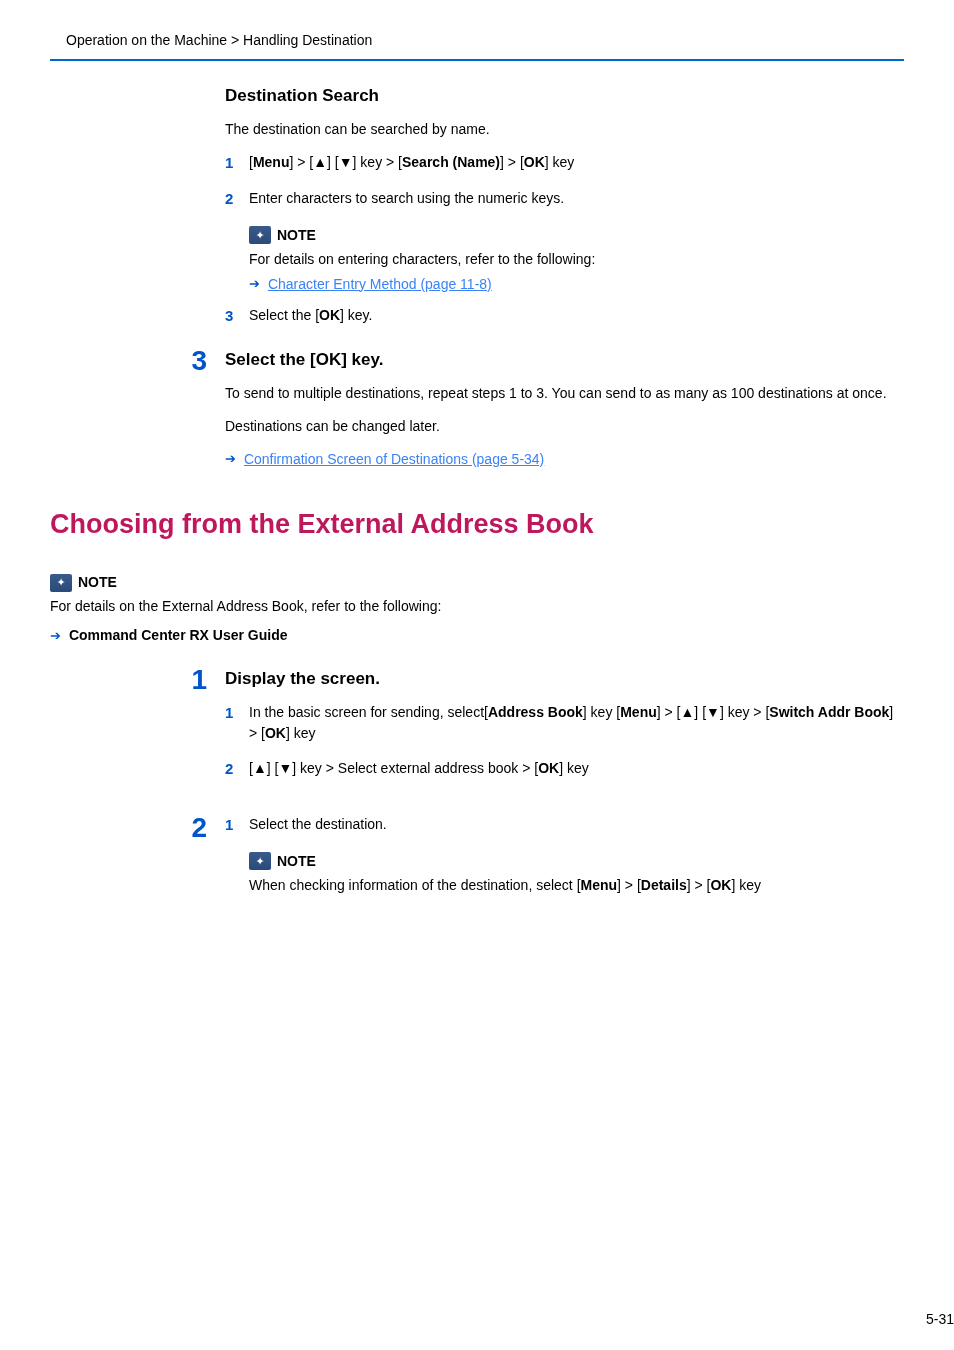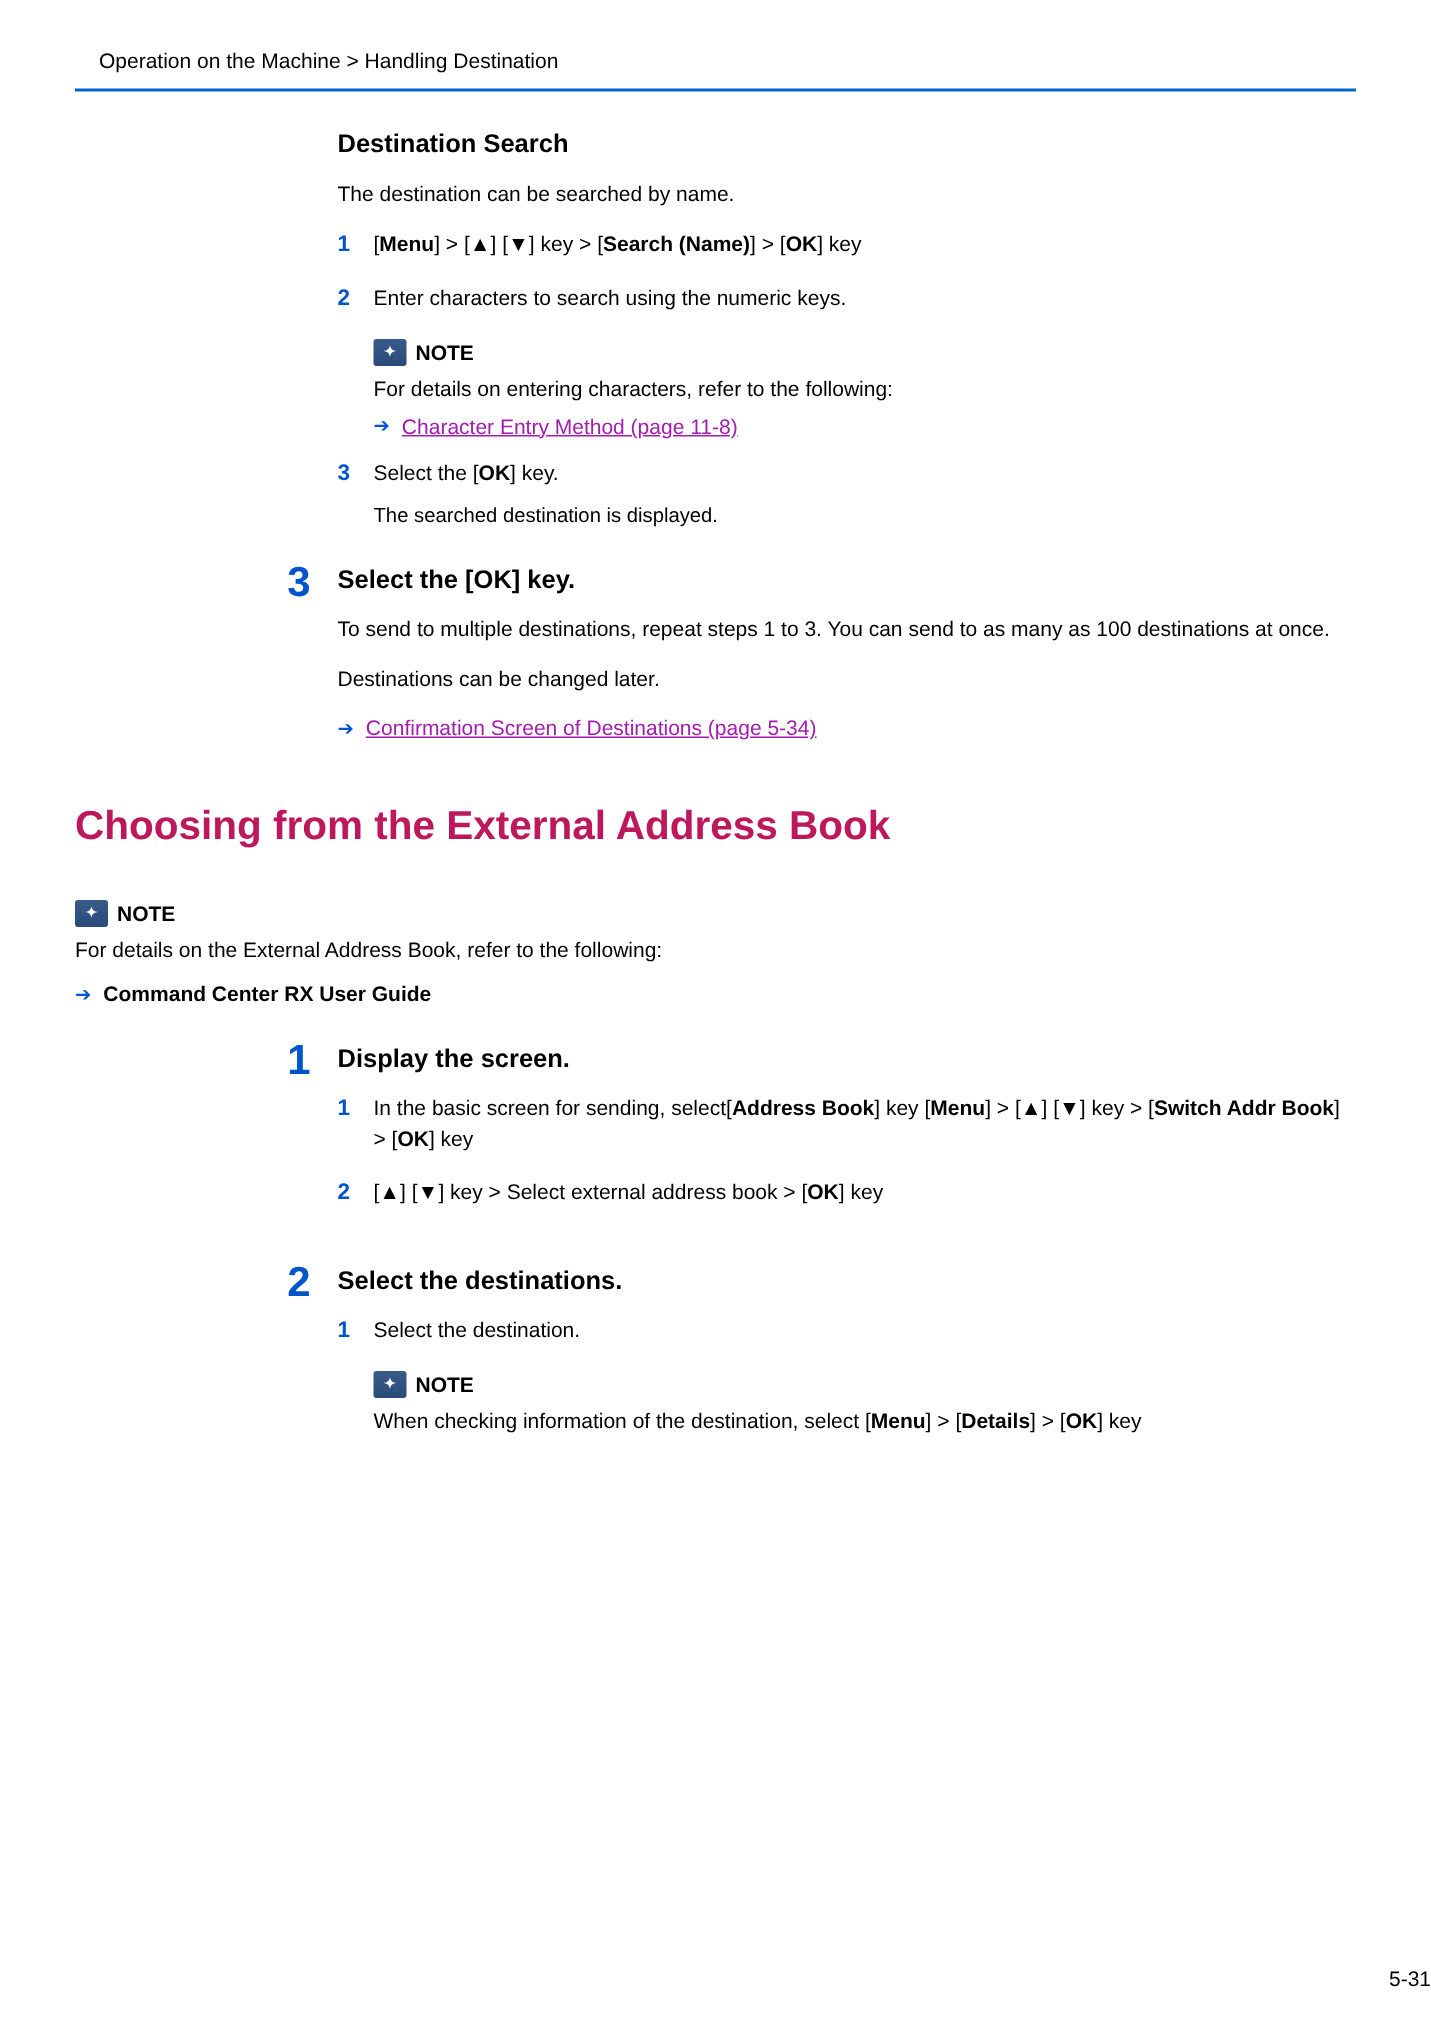--- a/index.html
+++ b/index.html
@@ -67,21 +67,21 @@
     align-items:center;
     justify-content:center;
     color:#fff;
     font-size:11px;
   }
   .note-label {
     font-weight: bold;
     font-size: 14px;
   }
   .link {
-    color: #a21caf;
+    color: #3b82f6;
     text-decoration: underline;
   }
   .link-row {
     display:flex;
     align-items:center;
     gap:8px;
     margin-top:4px;
     margin-bottom:6px;
   }
   .arrow {
@@ -163,21 +163,20 @@
       <a href="#" class="link">Character Entry Method (page 11-8)</a>
     </div>
   </div>
 
   <div class="numitem mt10">
     <div class="marker">3</div>
     <div class="itxt">
       <div>
         <span>Select the [</span><b>OK</b><span>] key.</span>
       </div>
-      <div style="font-size:13.5px; margin-top:8px;">The searched destination is displayed.</div>
     </div>
   </div>
 
   <div class="big-step">
     <div class="big-num">3</div>
     <div class="big-step-body">
       <div class="big-step-title">Select the [OK] key.</div>
       <div class="para">To send to multiple destinations, repeat steps 1 to 3. You can send to as many as 100 destinations at once.</div>
       <div class="para">Destinations can be changed later.</div>
       <div class="link-row">
@@ -222,21 +221,20 @@
         <div class="itxt">
           <span>[▲] [▼] key &gt; Select external address book &gt; [</span><b>OK</b><span>] key</span>
         </div>
       </div>
     </div>
   </div>
 
   <div class="big-step">
     <div class="big-num">2</div>
     <div class="big-step-body">
-      <div class="big-step-title">Select the destinations.</div>
 
       <div class="numitem">
         <div class="marker">1</div>
         <div class="itxt">Select the destination.</div>
       </div>
 
       <div class="subblock">
         <div class="note-header">
           <span class="note-icon">✦</span>
           <span class="note-label">NOTE</span>

